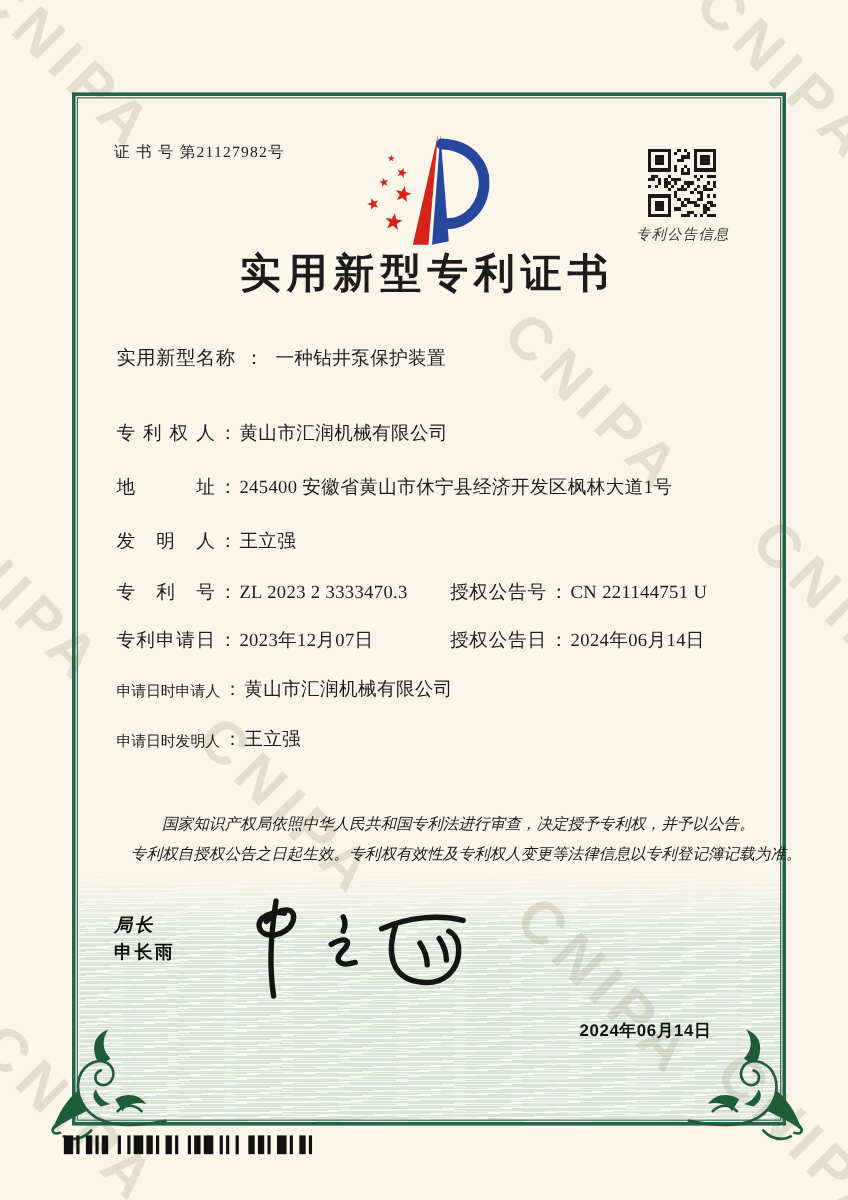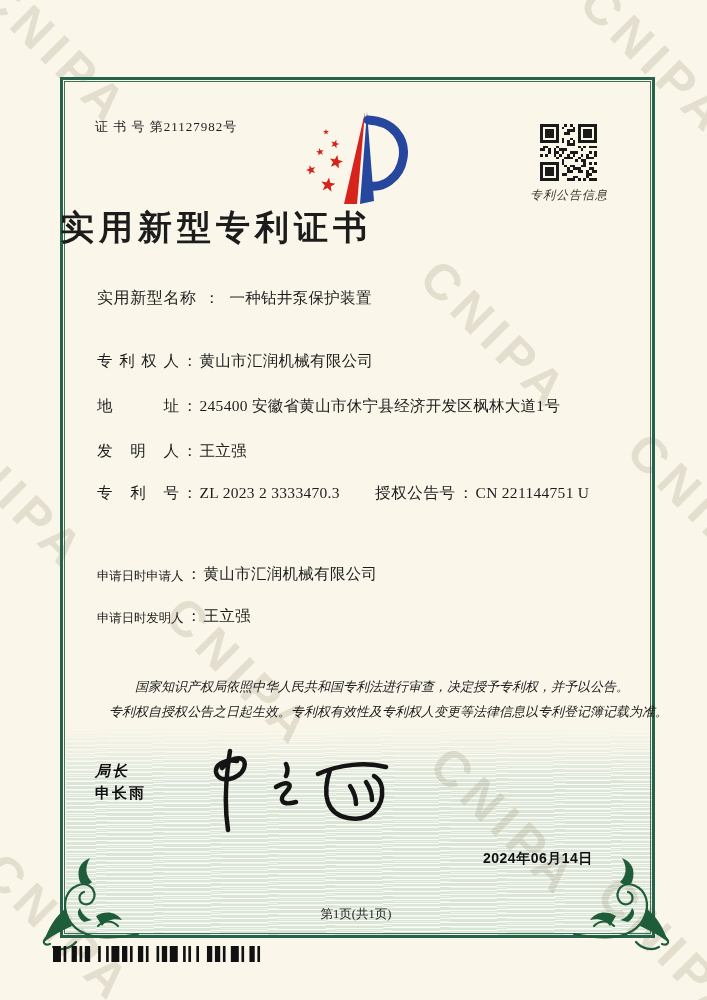--- a/index.html
+++ b/index.html
@@ -39,21 +39,21 @@
   
   .cert-no{position:absolute;left:95px;top:118px;z-index:10;font-size:13px;letter-spacing:1px;}
   .logo{position:absolute;left:296px;top:106px;width:112px;height:106px;z-index:10;}
   .qr{position:absolute;left:540px;top:124px;width:57px;height:57px;z-index:10;}
   .qr-caption{
     position:absolute;left:522px;top:187px;width:94px;z-index:10;
     text-align:center;font-size:12px;letter-spacing:1px;font-style:italic;color:#38382f;
   }
   .title{
     position:absolute;left:60px;top:205px;width:592px;z-index:10;
-    font-size:34px;font-weight:bold;letter-spacing:5px;
+    text-align:center;font-size:34px;font-weight:bold;letter-spacing:5px;
   }
   
   .row{position:absolute;left:97px;z-index:10;font-size:15.5px;white-space:nowrap;height:22px;}
   .flabel{
     display:inline-block;width:82px;text-align:justify;text-align-last:justify;
     vertical-align:bottom;
   }
   .flabel.w6{width:99px;font-size:16px;}
   .flabel.w7{width:86px;font-size:12.5px;letter-spacing:-0.5px;text-align-last:justify;}
   .colon{display:inline-block;margin:0 2px 0 3px;}
@@ -340,20 +340,24 @@
   <div class="row" style="top:396px">
     <span class="flabel">地址</span><span class="colon">：</span><span class="fvalue">245400 安徽省黄山市休宁县经济开发区枫林大道1号</span>
   </div>
   <div class="row" style="top:441px">
     <span class="flabel">发明人</span><span class="colon">：</span><span class="fvalue">王立强</span>
   </div>
   <div class="row" style="top:483px">
     <span class="flabel">专利号</span><span class="colon">：</span><span class="fvalue">ZL 2023 2 3333470.3</span>
     <span class="rcol"><span class="flabel">授权公告号</span><span class="colon">：</span><span class="fvalue">CN 221144751 U</span></span>
   </div>
+  <div class="row" style="top:523px">
+    <span class="flabel">专利申请日</span><span class="colon">：</span><span class="fvalue">2023年12月07日</span>
+    <span class="rcol"><span class="flabel">授权公告日</span><span class="colon">：</span><span class="fvalue">2024年06月14日</span></span>
+  </div>
   <div class="row" style="top:564px">
     <span class="flabel w7">申请日时申请人</span><span class="colon">：</span><span class="fvalue">黄山市汇润机械有限公司</span>
   </div>
   <div class="row" style="top:606px">
     <span class="flabel w7">申请日时发明人</span><span class="colon">：</span><span class="fvalue">王立强</span>
   </div>
 
   <div class="statement">
     <div class="l1">国家知识产权局依照中华人民共和国专利法进行审查，决定授予专利权，并予以公告。</div>
     <div class="l2">专利权自授权公告之日起生效。专利权有效性及专利权人变更等法律信息以专利登记簿记载为准。</div>
@@ -370,21 +374,20 @@
       <path d="M 86,41 C 98,34 104,38 96,46 C 88,54 92,60 106,56"></path>
       <path d="M 128,28 C 150,18 176,16 196,21"></path>
       <path d="M 140,24 C 132,48 136,68 158,72 C 180,76 194,62 192,42 C 191,36 188,32 184,30"></path>
       <path d="M 160,40 C 164,46 166,52 166,58"></path>
       <path d="M 176,36 C 180,42 182,48 182,54"></path>
     </g>
   </svg>
 
   <div class="gdate">2024年06月14日</div>
 
-  <div class="pagefoot">第1页(共1页)</div>
 
   <svg class="flourish fl" viewBox="0 0 100 95">
     <g stroke="#1f5c3a" stroke-width="2.2" fill="none" stroke-linecap="round">
       <path d="M 98,78 C 78,82 58,83 46,78"></path>
       <path d="M 46,78 C 30,72 22,56 26,42 C 30,30 44,24 52,32 C 58,40 52,50 44,48 C 38,46 38,38 44,36"></path>
       <path d="M 10,88 C 4,90 2,86 6,82"></path>
       <path d="M 36,86 C 30,93 20,95 13,91"></path>
       <path d="M 58,70 C 64,64 72,64 78,70"></path>
     </g>
     <g fill="#1f5c3a">

